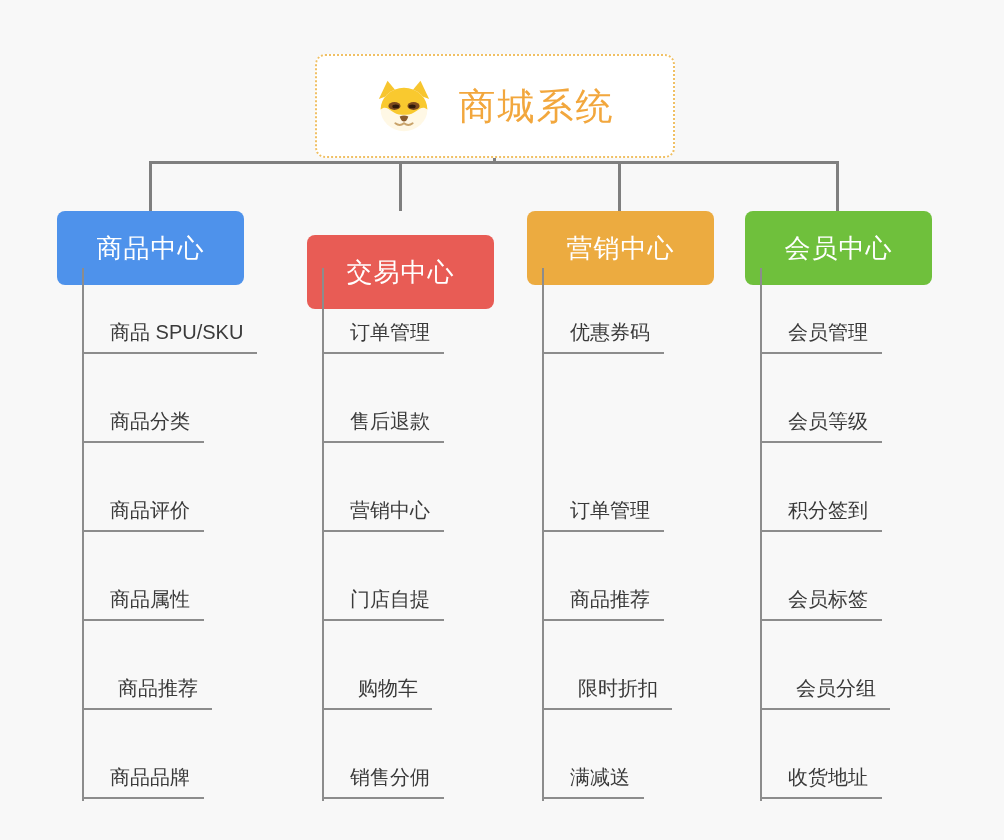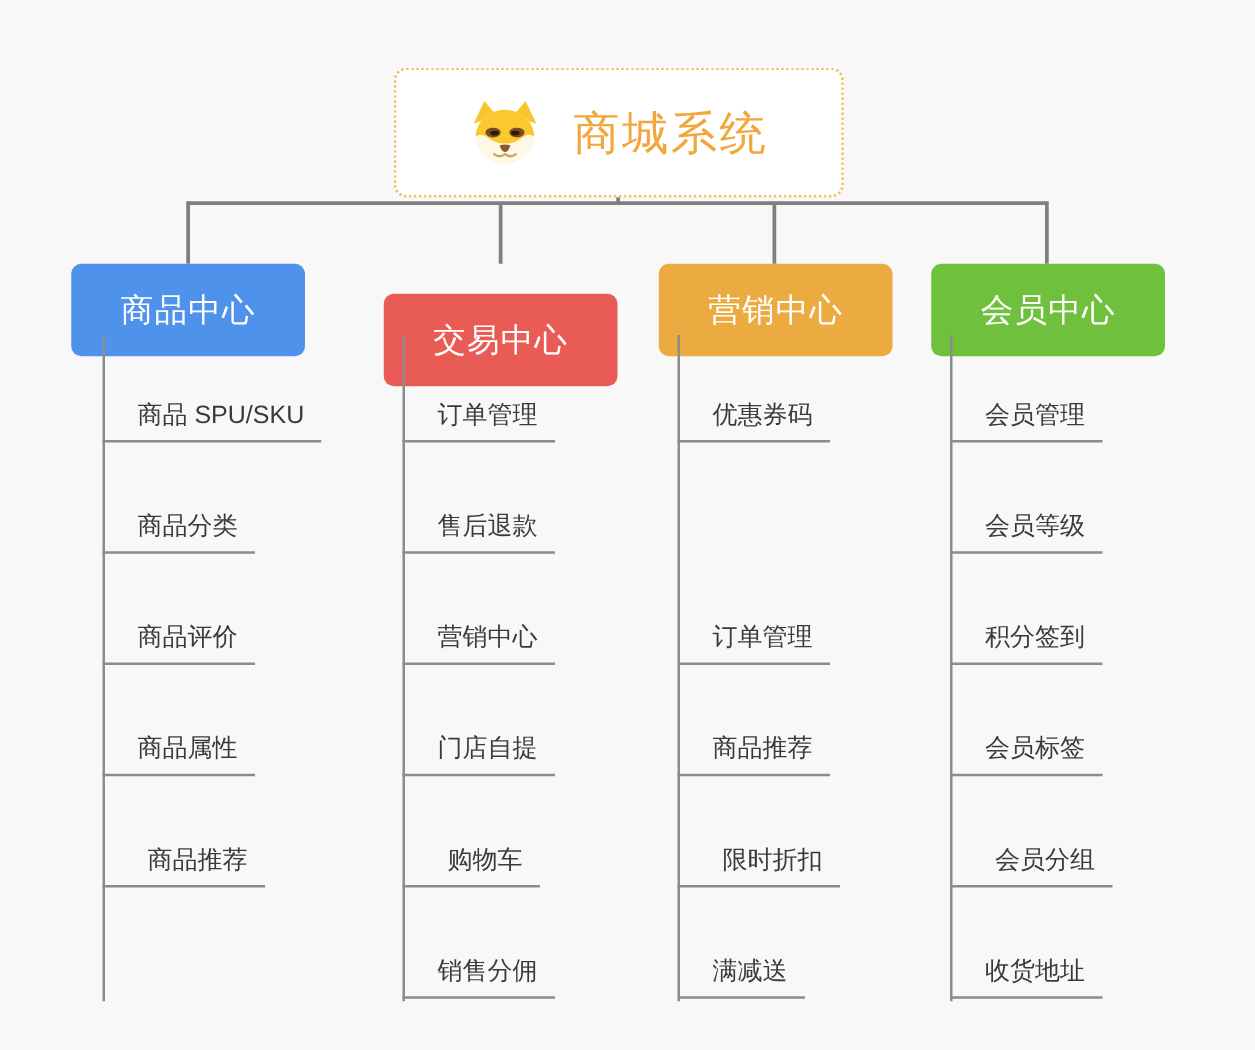--- a/index.html
+++ b/index.html
@@ -136,20 +136,21 @@
     <span>会员中心</span>
   </div>
 
   <div class="col col-0">
     <div class="v-line"></div>
     <div class="child c-0">商品 SPU/SKU</div>
     <div class="child c-1">商品分类</div>
     <div class="child c-2">商品评价</div>
     <div class="child c-3">商品属性</div>
     <div class="child c-4">商品推荐</div>
+    <div class="child c-5">商品品牌</div>
   </div>
 
   <div class="col col-1">
     <div class="v-line"></div>
     <div class="child c-0">订单管理</div>
     <div class="child c-1">售后退款</div>
     <div class="child c-2">营销中心</div>
     <div class="child c-3">门店自提</div>
     <div class="child c-4">购物车</div>
     <div class="child c-5">销售分佣</div>

